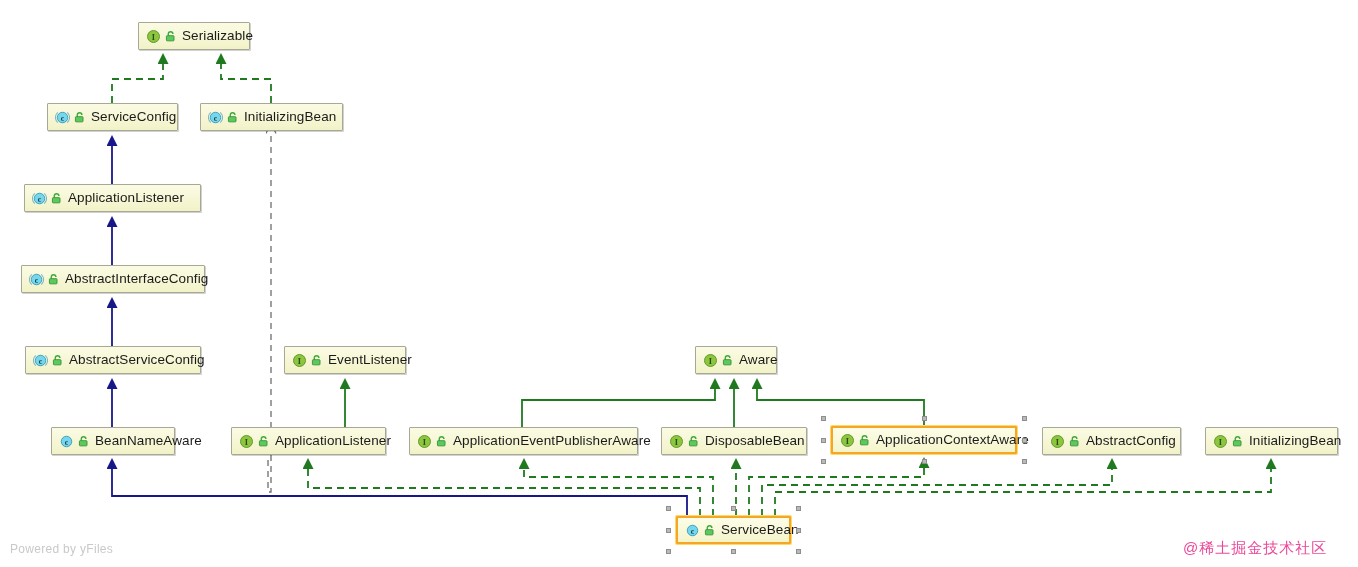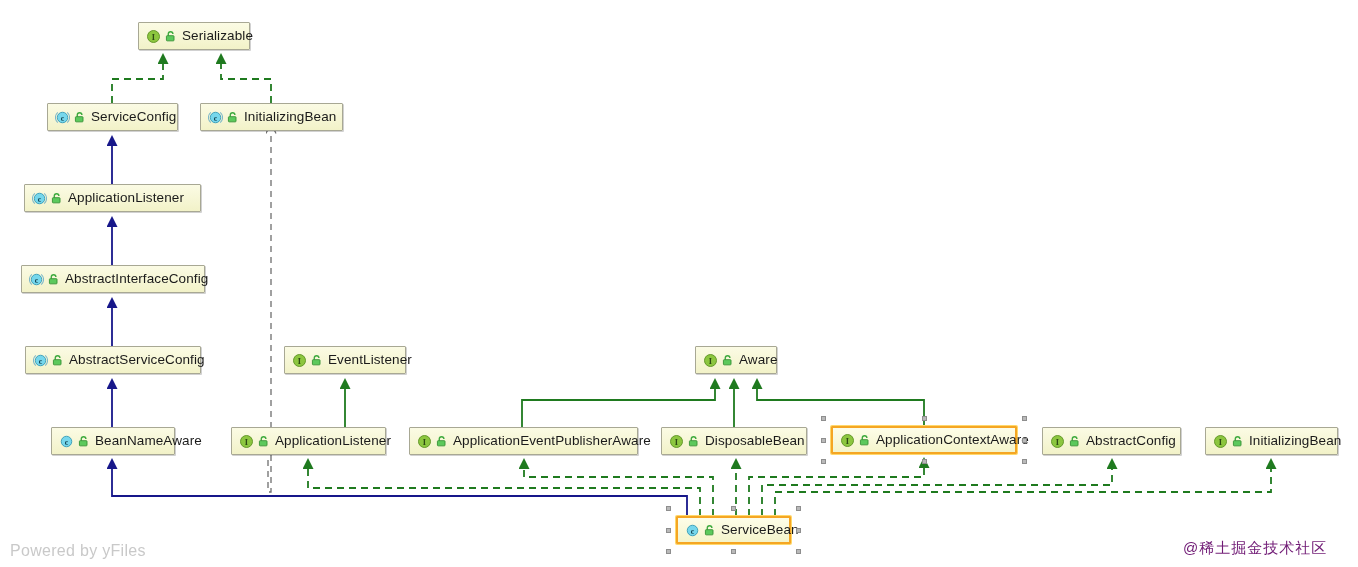--- a/index.html
+++ b/index.html
@@ -87,31 +87,31 @@
     background: #b9b9b9;
     border: 1px solid #8e8e8e;
     box-sizing: border-box;
   }
 
   
   .wm-left {
     position: absolute;
     left: 10px;
     top: 542px;
-    font-size: 16px;
+    font-size: 12px;
     color: #c9c9c9;
     letter-spacing: 0.3px;
     user-select: none;
   }
   .wm-right {
     position: absolute;
     left: 1183px;
     top: 539px;
     font-size: 15px;
-    color: #701a75;
+    color: #ec4899;
     letter-spacing: 1px;
     user-select: none;
   }
 </style>
 </head>
 <body>
 
 <div id="canvas">
 
   <svg id="edge-layer" viewBox="0 0 1358 567" width="1358" height="567">

